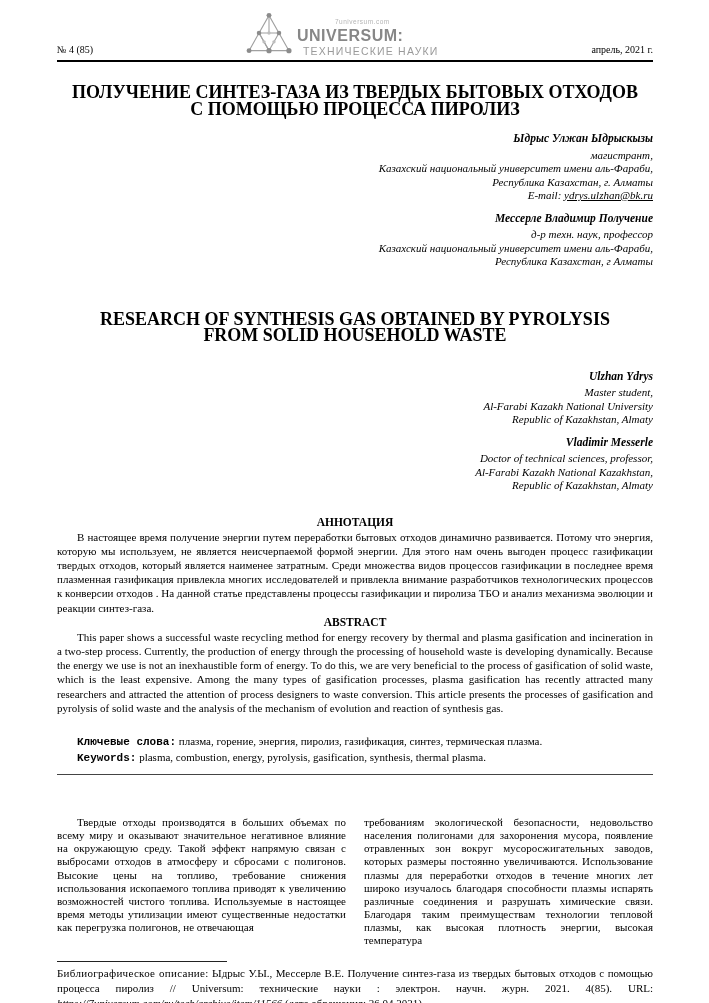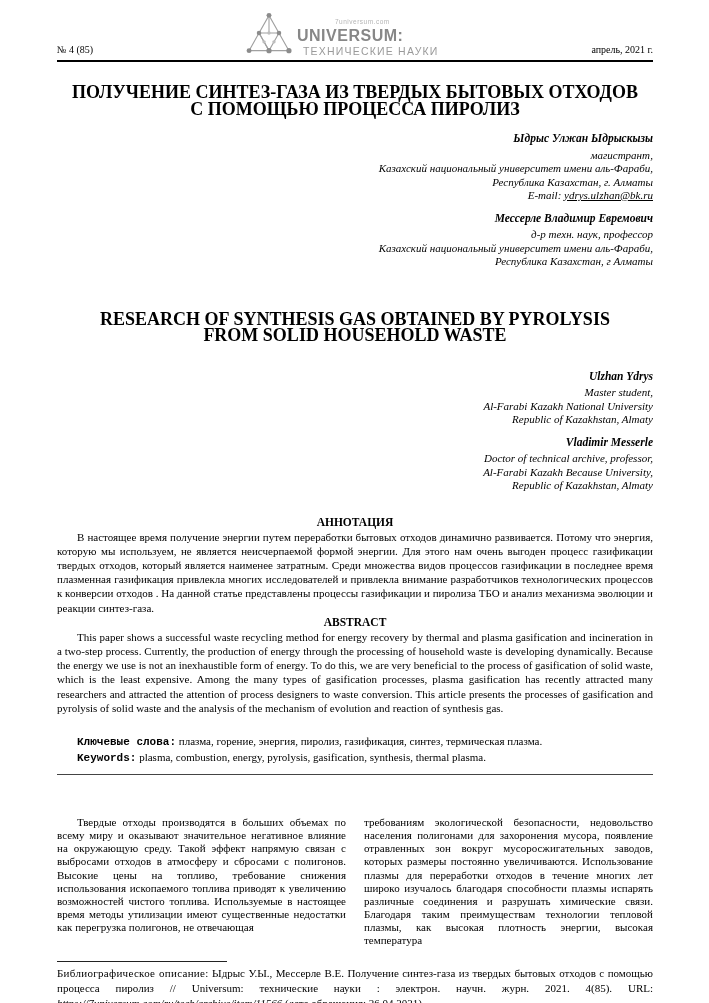--- a/index.html
+++ b/index.html
@@ -101,42 +101,42 @@
 
   <div class="auth auth-1">
     <div class="a-name">Ыдрыс Улжан Ыдрыскызы</div>
     <div>магистрант,</div>
     <div>Казахский национальный университет имени аль-Фараби,</div>
     <div>Республика Казахстан, г. Алматы</div>
     <div><span>E-mail: </span><a href="#" class="email-link">ydrys.ulzhan@bk.ru</a></div>
   </div>
 
   <div class="auth auth-2">
-    <div class="a-name">Мессерле Владимир Евремович</div>
+    <div class="a-name">Мессерле Владимир Получение</div>
     <div>д-р техн. наук, профессор</div>
     <div>Казахский национальный университет имени аль-Фараби,</div>
     <div>Республика Казахстан, г Алматы</div>
   </div>
 
   <div class="title title-en">
     <div>RESEARCH OF SYNTHESIS GAS OBTAINED BY PYROLYSIS</div>
     <div>FROM SOLID HOUSEHOLD WASTE</div>
   </div>
 
   <div class="auth auth-gap">
     <div class="a-name">Ulzhan Ydrys</div>
     <div>Master student,</div>
     <div>Al-Farabi Kazakh National University</div>
     <div>Republic of Kazakhstan, Almaty</div>
   </div>
 
   <div class="auth auth-2">
     <div class="a-name">Vladimir Messerle</div>
-    <div>Doctor of technical archive, professor,</div>
-    <div>Al-Farabi Kazakh Because University,</div>
+    <div>Doctor of technical sciences, professor,</div>
+    <div>Al-Farabi Kazakh National Kazakhstan,</div>
     <div>Republic of Kazakhstan, Almaty</div>
   </div>
 
   <div class="sec-head annot-head">АННОТАЦИЯ</div>
   <p class="para">В настоящее время получение энергии путем переработки бытовых отходов динамично развивается. Потому что энергия, которую мы используем, не является неисчерпаемой формой энергии. Для этого нам очень выгоден процесс газификации твердых отходов, который является наименее затратным. Среди множества видов процессов газификации в последнее время плазменная газификация привлекла многих исследователей и привлекла внимание разработчиков технологических процессов к конверсии отходов . На данной статье представлены процессы газификации и пиролиза ТБО и анализ механизма эволюции и реакции синтез-газа.</p>
 
   <div class="sec-head">ABSTRACT</div>
   <p class="para">This paper shows a successful waste recycling method for energy recovery by thermal and plasma gasification and incineration in a two-step process. Currently, the production of energy through the processing of household waste is developing dynamically. Because the energy we use is not an inexhaustible form of energy. To do this, we are very beneficial to the process of gasification of solid waste, which is the least expensive. Among the many types of gasification processes, plasma gasification has recently attracted many researchers and attracted the attention of process designers to waste conversion. This article presents the processes of gasification and pyrolysis of solid waste and the analysis of the mechanism of evolution and reaction of synthesis gas.</p>
 
   <p class="kw kw-ru"><b>Ключевые слова:</b><span> плазма, горение, энергия, пиролиз, газификация, синтез, термическая плазма.</span></p>

